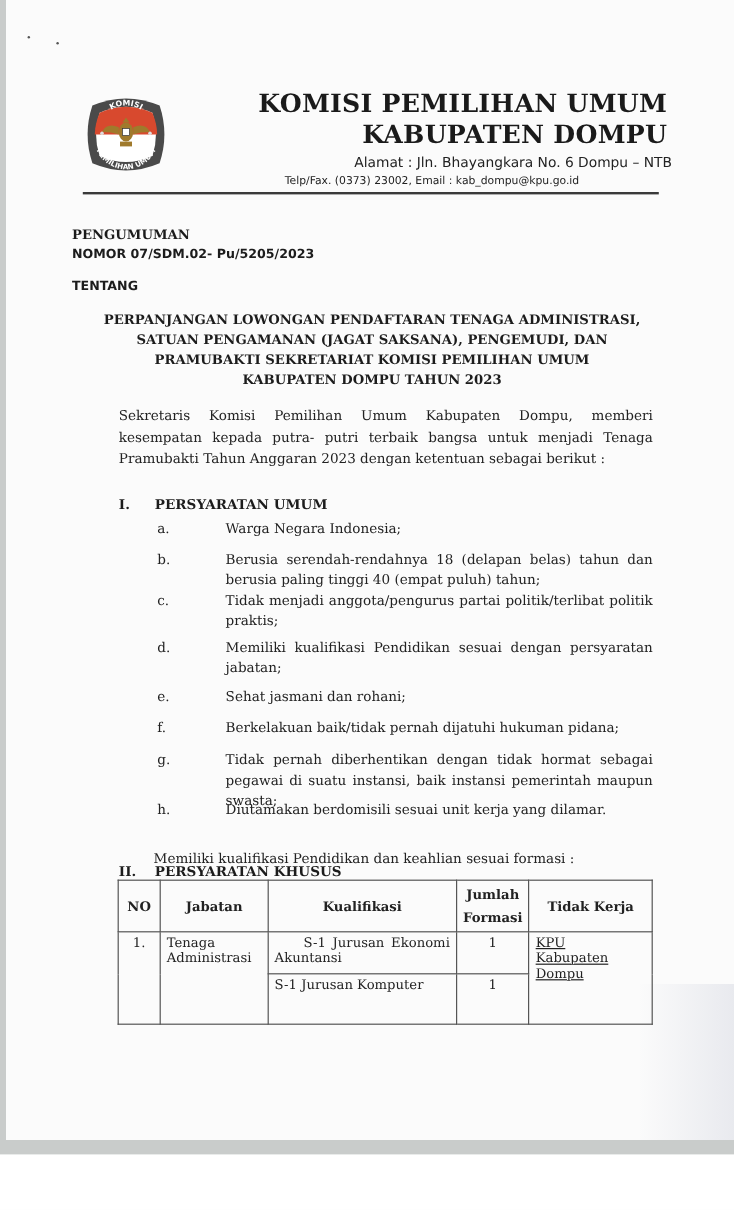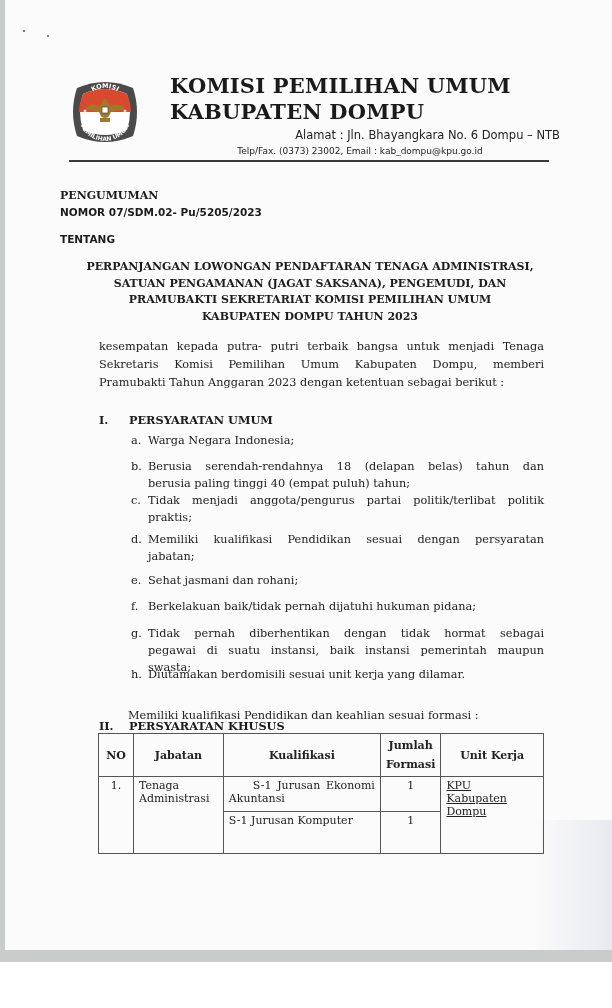--- a/index.html
+++ b/index.html
@@ -21,21 +21,21 @@
     content: ""; position: absolute; right: 0; top: 820px; width: 80px; height: 130px;
     background: linear-gradient(90deg, rgba(230,232,238,0) 0%, rgba(220,222,230,0.6) 100%);
   }
   .speck { position: absolute; width: 2px; height: 2px; background: #555; border-radius: 1px; }
 
   
   .logo {
     position: absolute; left: 69px; top: 76px; width: 72px; height: 72px;
   }
   .org-title {
-    position: absolute; left: 170px; width: 400px; text-align: left;
+    position: absolute; left: 156px; width: 400px; text-align: right;
     font-family: "DejaVu Serif", serif; font-weight: bold; font-size: 21px; color: #1a1a1a;
     letter-spacing: 0.2px;
   }
   .org-title.l1 { top: 73px; }
   .org-title.l2 { top: 99px; }
   .addr {
     position: absolute; left: 160px; width: 400px; text-align: center;
     font-family: "DejaVu Sans", sans-serif; color: #222;
   }
   .addr.a1 { top: 128px; font-size: 11.5px; text-align: right; }
@@ -69,21 +69,21 @@
   }
   .sec-head .num { display: inline-block; width: 30px; }
   .s1 { top: 413px; }
   .s2 { top: 685px; margin-top: 34px; }
 
   .req-list { position: absolute; left: 131px; width: 413px; top: 432px; font-size: 11.3px; line-height: 17px; color: #222; }
   .req {
     position: absolute; left: 0; width: 413px; display: flex;
   }
   .req .letter { width: 17px; flex: none; }
-  .req .txt { flex: 1; text-align: justify; }
+  .req .txt { flex: 1; text-align: justify; margin-left: 40px; }
   .req .txt .j { display: block; text-align-last: justify; }
 
   .intro2 {
     position: absolute; left: 128px; top: 709px; font-size: 11.3px; color: #222;
   }
 
   table.form {
     position: absolute; left: 98px; top: 733px; width: 446px;
     border-collapse: collapse; font-size: 11px; color: #222;
   }
@@ -148,22 +148,22 @@
 <div class="center-head ch2 sans">NOMOR 07/SDM.02- Pu/5205/2023</div>
 <div class="center-head ch3 sans">TENTANG</div>
 <div class="subject">
   <div>PERPANJANGAN LOWONGAN PENDAFTARAN TENAGA ADMINISTRASI,</div>
   <div>SATUAN PENGAMANAN (JAGAT SAKSANA), PENGEMUDI, DAN</div>
   <div>PRAMUBAKTI SEKRETARIAT KOMISI PEMILIHAN UMUM</div>
   <div>KABUPATEN DOMPU TAHUN 2023</div>
 </div>
 
 <div class="para">
+  <span class="j">Sekretaris Komisi Pemilihan Umum Kabupaten Dompu, memberi</span>
   <span class="j">kesempatan kepada  putra- putri terbaik bangsa untuk menjadi Tenaga</span>
-  <span class="j">Sekretaris Komisi Pemilihan Umum Kabupaten Dompu, memberi</span>
   <span style="display:block">Pramubakti Tahun Anggaran 2023 dengan ketentuan sebagai berikut :</span>
 </div>
 
 <div class="sec-head s1">
   <span class="num">I.</span><span>PERSYARATAN  UMUM</span>
 </div>
 
 <div class="req-list">
   <div class="req" style="top:0px">
     <span class="letter">a.</span>
@@ -220,21 +220,21 @@
 <table class="form">
   <thead>
     <tr>
       <th class="col-no">NO</th>
       <th class="col-jab">Jabatan</th>
       <th class="col-kual">Kualifikasi</th>
       <th class="col-jml">
         <div>Jumlah</div>
         <div style="margin-top:6px">Formasi</div>
       </th>
-      <th class="col-unit">Unit Kerja</th>
+      <th class="col-unit">Tidak Kerja</th>
     </tr>
   </thead>
   <tbody>
     <tr>
       <td rowspan="2" class="center">1.</td>
       <td rowspan="2">
         <div>Tenaga</div>
         <div>Administrasi</div>
       </td>
       <td class="kual-just" style="height:30px">

